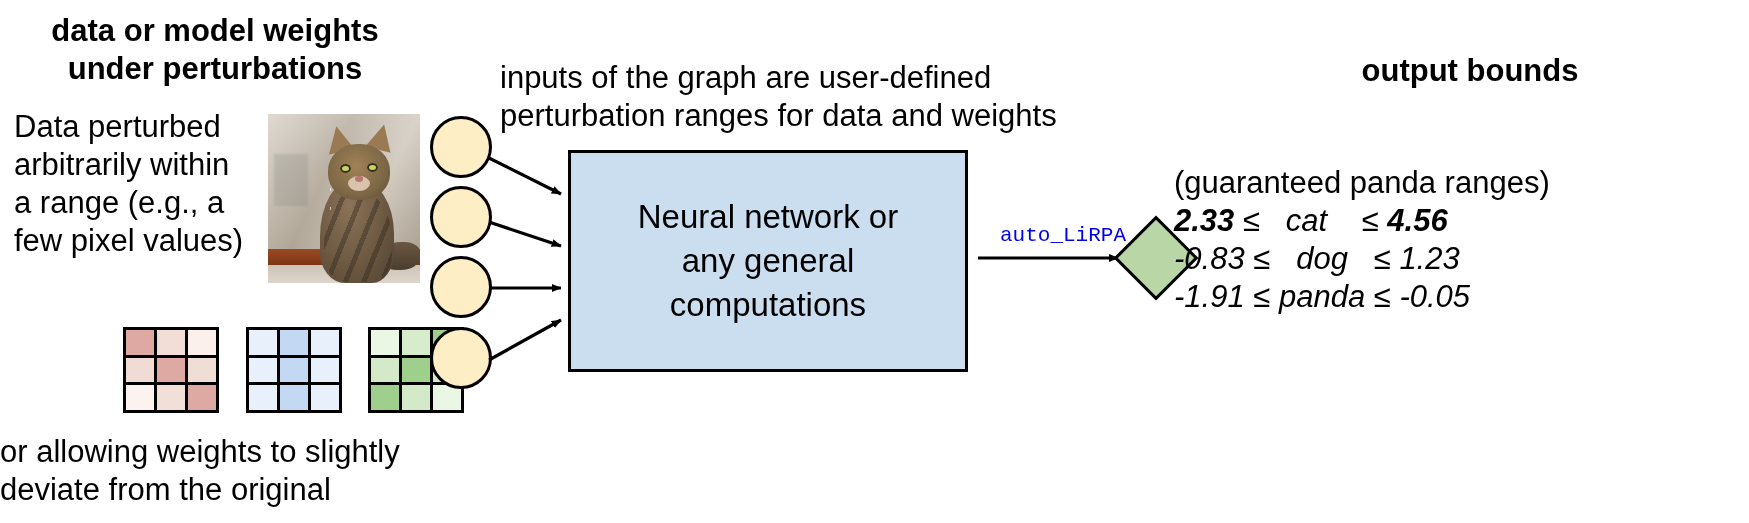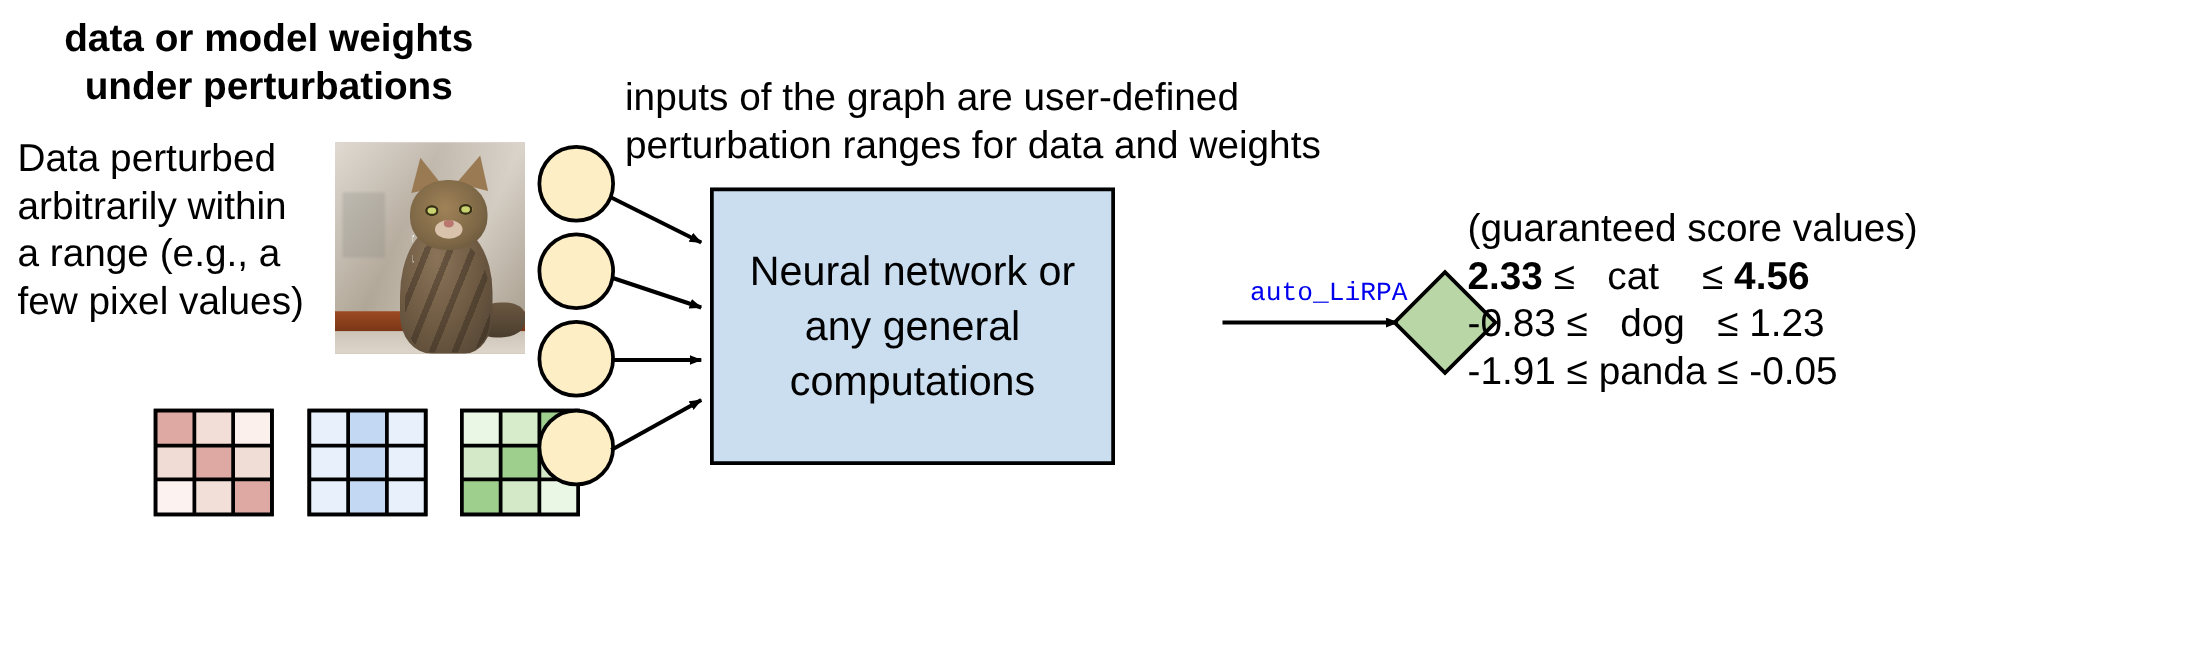--- a/index.html
+++ b/index.html
@@ -131,21 +131,21 @@
     width: 62px; height: 62px;
     border-radius: 50%;
     background: #fdeec6;
     border: 3px solid #000000;
     box-sizing: border-box;
   }
 
   
   #nn-box {
     left: 568px; top: 150px;
-    width: 324px; height: 222px;
+    width: 400px; height: 222px;
     background: #cadef0;
     border: 3px solid #000000;
     box-sizing: border-box;
     display: flex;
     align-items: center;
     justify-content: center;
   }
   #nn-box .label {
     font-size: 33px;
     line-height: 44px;
@@ -176,21 +176,21 @@
     transform: rotate(45deg);
   }
 
   
   #bounds {
     left: 1174px; top: 164px;
     font-size: 31px;
     line-height: 38px;
     white-space: nowrap;
   }
-  #bounds .row { display: block; }
+  #bounds .row { display: block; font-style: italic; }
   #bounds .paren { display: block; }
   .b { font-weight: bold; }
 
   #guarantee {
     left: 1186px; top: 370px;
     width: 560px;
     color: #0000ee;
     font-size: 31px;
     line-height: 38px;
     text-align: center;
@@ -256,20 +256,22 @@
       <div class="cell" style="background: rgb(214, 236, 202);"></div>
       <div class="cell" style="background: rgb(158, 207, 141);"></div>
       <div class="cell" style="background: rgb(211, 233, 200);"></div>
       <div class="cell" style="background: rgb(158, 207, 141);"></div>
       <div class="cell" style="background: rgb(211, 233, 200);"></div>
       <div class="cell" style="background: rgb(158, 207, 141);"></div>
       <div class="cell" style="background: rgb(211, 233, 200);"></div>
       <div class="cell" style="background: rgb(234, 247, 229);"></div>
     </div>
 
+  <div class="abs body-text center-text" style="left:0px; top:433px; width:452px;">or allowing weights to slightly
+deviate from the original</div>
 
   <div class="abs body-text center-text" style="left:500px; top:59px; width:620px;">inputs of the graph are user-defined
 perturbation ranges for data and weights</div>
 
   <div class="abs neuron" id="neuron-1" style="left:430px; top:116px;"></div>
   <div class="abs neuron" id="neuron-2" style="left:430px; top:186px;"></div>
   <div class="abs neuron" id="neuron-3" style="left:430px; top:256px;"></div>
   <div class="abs neuron" id="neuron-4" style="left:430px; top:327px;"></div>
 
   <div class="abs" id="nn-box">
@@ -292,23 +294,24 @@
     </defs>
     <g stroke="#000000" stroke-width="3.2" fill="none" marker-end="url(#arrowhead)">
       <line x1="489" y1="158" x2="561" y2="194"></line>
       <line x1="489" y1="222" x2="561" y2="246"></line>
       <line x1="489" y1="288" x2="561" y2="288"></line>
       <line x1="489" y1="360" x2="561" y2="320"></line>
       <line x1="978" y1="258" x2="1118" y2="258"></line>
     </g>
   </svg>
 
+  <div class="abs heading-bold" style="left:1190px; top:52px; width:560px;">output bounds</div>
 
   <div class="abs" id="bounds">
-    <span class="paren">(guaranteed score values)</span>
+    <span class="paren">(guaranteed panda ranges)</span>
     <span class="row">
       <span class="b">2.33</span>
       <span>≤</span>
       &nbsp;&nbsp;<span>cat</span>&nbsp;&nbsp;&nbsp;
       <span>≤</span>
       <span class="b">4.56</span>
     </span>
     <span class="row">
       <span>-0.83</span>
       <span>≤</span>

